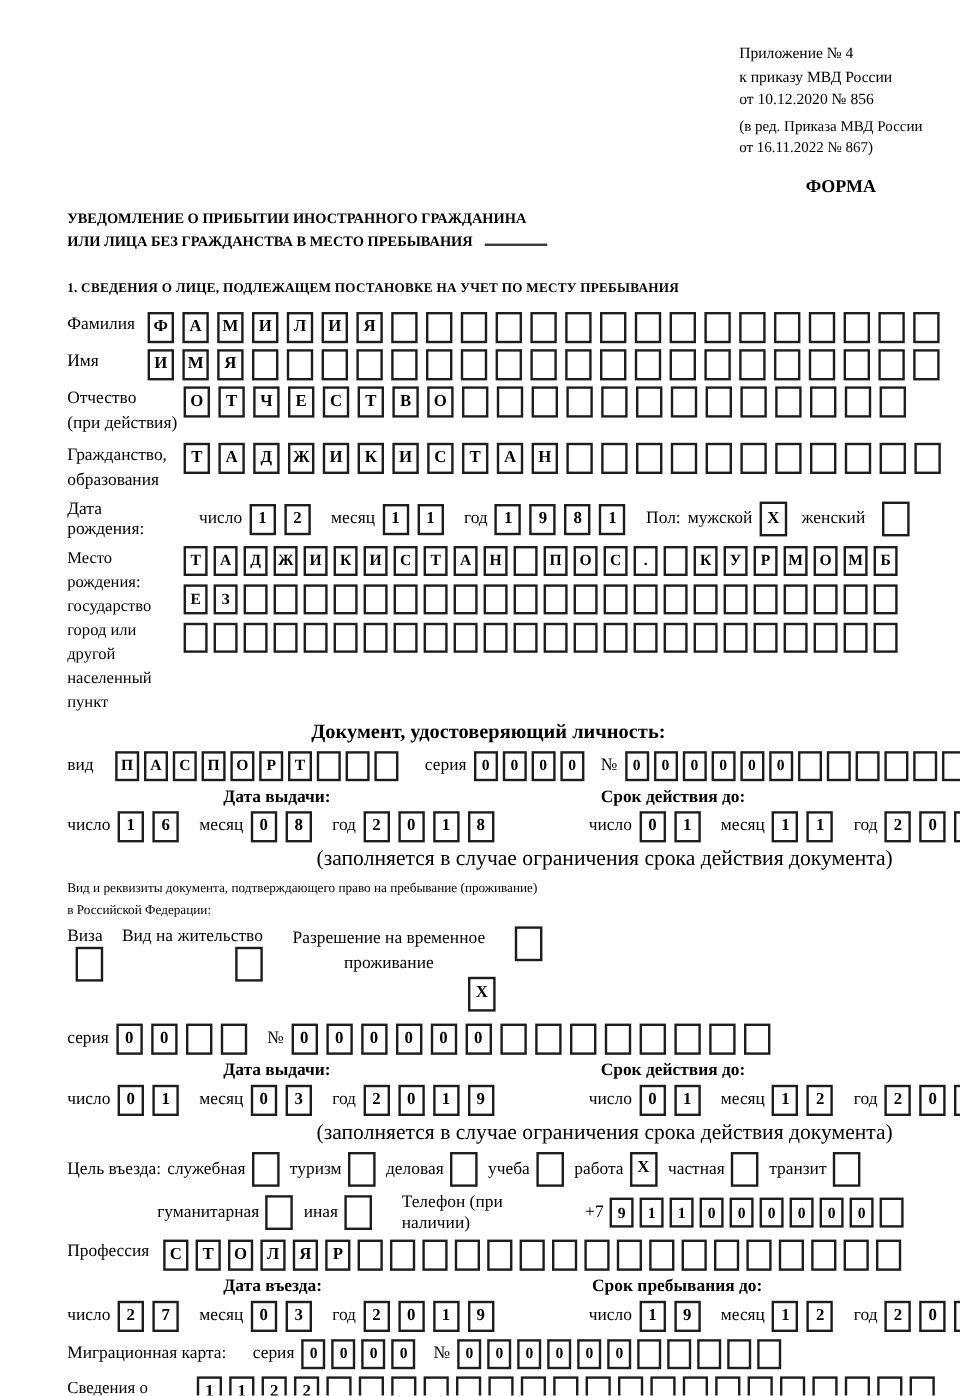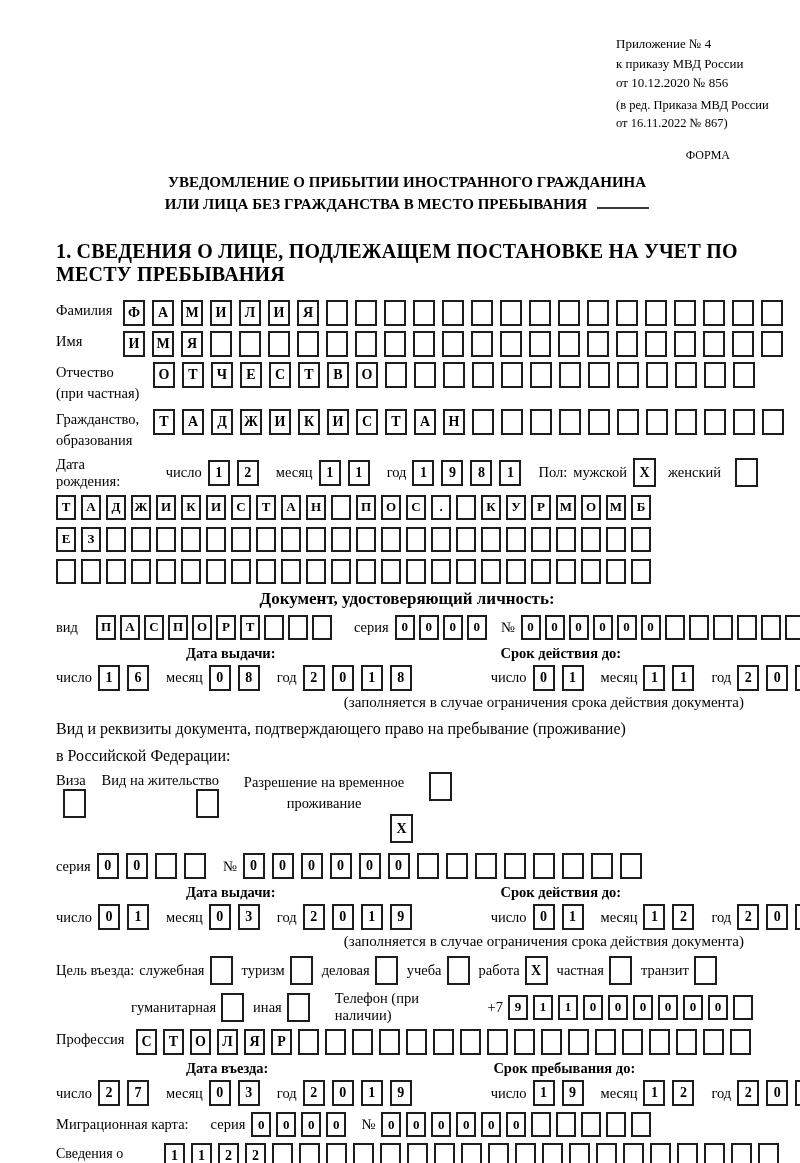--- a/index.html
+++ b/index.html
@@ -1,23 +1,23 @@
 <!DOCTYPE html>
 <html><head>
 <meta charset="utf-8">
 <style>
   html,body{margin:0;padding:0;background:#fff;}
   body{width:800px;height:1163px;font-family:"Liberation Serif","DejaVu Serif",serif;color:#000;overflow:hidden;}
   .page{box-sizing:border-box;width:780px;height:1163px;padding:34px 22px 0 56px;}
   .appendix{margin-left:560px;width:200px;font-size:13px;line-height:1.5;}
   .appendix-amend{margin-top:3px;font-size:12.5px;line-height:1.45;}
-  .forma{text-align:right;padding-right:28px;font-weight:normal;font-size:12px;margin:16px 0 8px;}
-  .title{text-align:center;font-weight:bold;font-size:15px;line-height:1.5;margin-top:8px;}
+  .forma{text-align:right;padding-right:28px;font-weight:bold;font-size:15px;margin:16px 0 8px;}
+  .title{font-weight:bold;font-size:12px;line-height:1.5;margin-top:8px;}
   .title-underline{display:inline-block;width:52px;height:12px;border-bottom:2.5px solid #3a3a3a;margin-left:10px;}
-  .sec-heading{font-weight:bold;font-size:20px;margin:24px 0 14px;letter-spacing:.2px;}
+  .sec-heading{font-weight:bold;font-size:11px;margin:24px 0 14px;letter-spacing:.2px;}
   .frow{display:flex;align-items:flex-start;margin-bottom:5px;font-size:14.5px;}
   .flabel{flex:none;line-height:1.45;}
   .lw65{width:67px;}
   .lw95{width:97px;}
   .cells{display:inline-flex;flex:none;}
   .cell{flex:none;display:inline-flex;align-items:center;justify-content:center;
         width:22px;height:26px;box-sizing:border-box;border:2px solid #1d1d1d;
         margin-right:7px;font-size:14px;font-weight:bold;background:#fff;}
   .c27 .cell{width:21px;margin-right:6px;}
   .c25 .cell{width:20px;height:25px;margin-right:5px;font-size:13px;}
@@ -27,22 +27,22 @@
         font-size:14px;font-weight:bold;background:#fff;} .gap8{width:8px;flex:none;} .gap12{width:12px;flex:none;} .gap16{width:16px;flex:none;}
   .doc-heading{text-align:center;font-weight:bold;font-size:17px;margin:4px 0 6px;}
   .two-labels{display:flex;font-size:14.5px;font-weight:bold;margin:4px 0 3px;}
   .two-labels .l1{margin-left:130px;}
   .two-labels .l2{margin-left:225px;}
   .date-row{align-items:center;}
   .date-row .grp{display:flex;align-items:center;}
   .date-row .grp2{margin-left:62px;}
   .date-row span.dl{margin-right:6px;}
   .date-row .cells{margin-right:10px;}
-  .note-right{text-align:right;font-size:15px;padding-right:14px;margin:-2px 0 6px;}
-  .intro{font-size:16px;line-height:1.55;margin-bottom:2px;}
+  .note-right{text-align:right;font-size:18px;padding-right:14px;margin:-2px 0 6px;}
+  .intro{font-size:11px;line-height:1.55;margin-bottom:2px;}
   .opts-row{margin-top:4px;margin-bottom:10px;}
   .opt{display:flex;align-items:flex-end;flex-direction:column;}
   .opt-text-c{text-align:center;line-height:1.45;}
   .purpose-row{align-items:center;}
   .purpose-row .pl{margin-right:5px;}
   .purpose-row .checkbox{margin-right:9px;}
   .reps-label{width:108px;font-size:14px;line-height:1.55;}
   .reps-rows .cells{margin-bottom:7px;display:flex;}
   .mt2{margin-top:2px;} .mt6{margin-top:6px;}
 </style>
@@ -126,21 +126,21 @@
         <span class="cell"></span>
         <span class="cell"></span>
         <span class="cell"></span>
         <span class="cell"></span>
       </span>
   </div>
 
   <div class="frow">
     <span class="flabel lw95">
       <div>Отчество</div>
-      <div>(при частная)</div>
+      <div>(при действия)</div>
     </span>
     <span class="cells">
         <span class="cell">О</span>
         <span class="cell">Т</span>
         <span class="cell">Ч</span>
         <span class="cell">Е</span>
         <span class="cell">С</span>
         <span class="cell">Т</span>
         <span class="cell">В</span>
         <span class="cell">О</span>
@@ -214,20 +214,26 @@
     <span class="dl">Пол:</span>
     <span class="dl">мужской</span>
     <span class="checkbox">X</span>
     <span class="gap12"></span>
     <span class="dl">женский</span>
     <span class="gap8"></span>
     <span class="checkbox"></span>
   </div>
 
   <div class="frow mt2">
+    <span class="flabel lw95" style="font-size:13.8px">
+        <div>Место рождения:</div>
+        <div>государство</div>
+        <div>город или другой</div>
+        <div>населенный пункт</div>
+      </span>
     <span>
       <span class="cells c25" style="display:flex;margin-bottom:7px">
           <span class="cell">Т</span>
           <span class="cell">А</span>
           <span class="cell">Д</span>
           <span class="cell">Ж</span>
           <span class="cell">И</span>
           <span class="cell">К</span>
           <span class="cell">И</span>
           <span class="cell">С</span>

